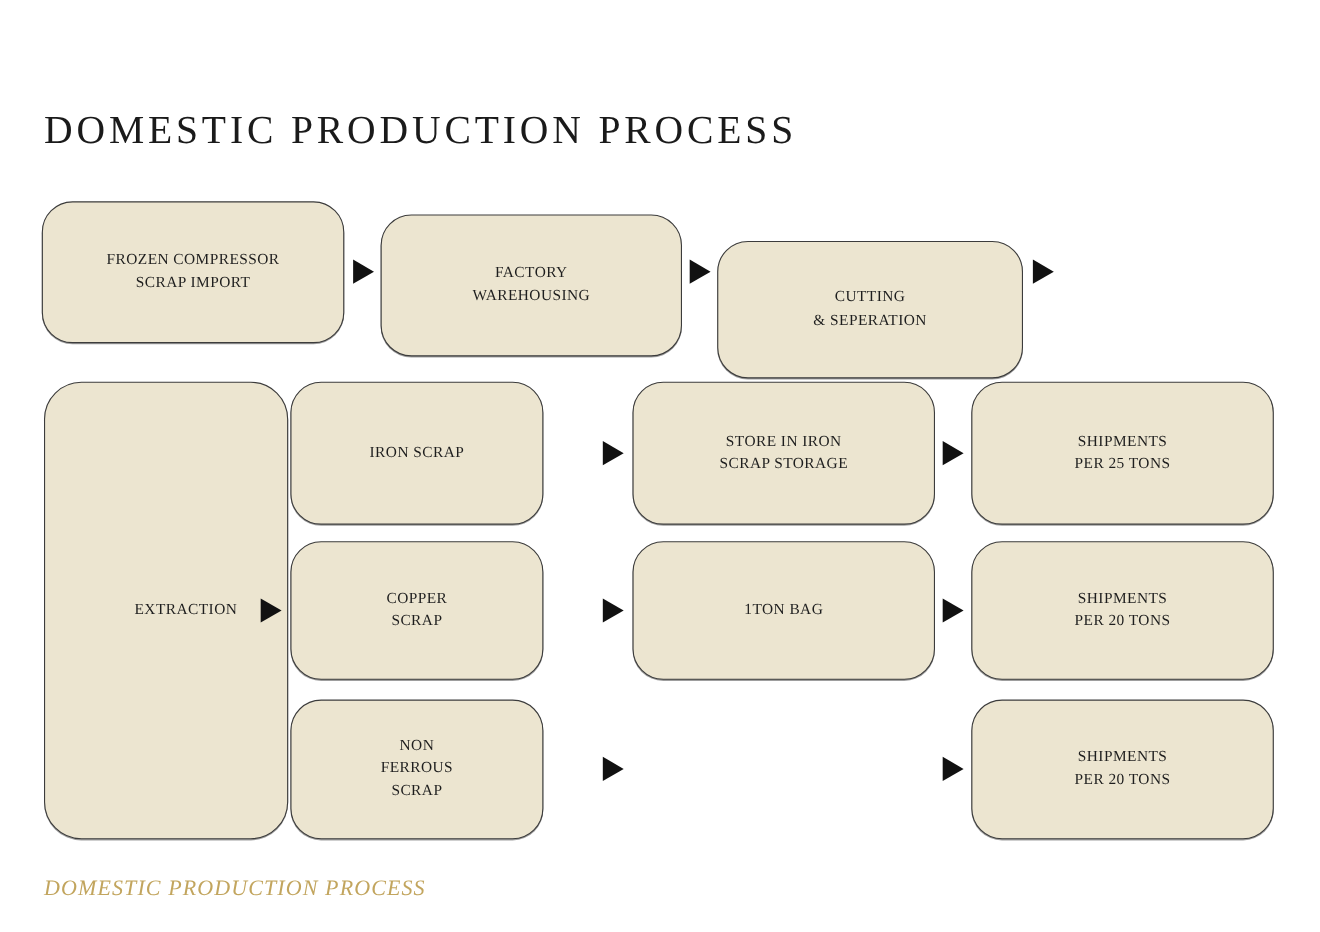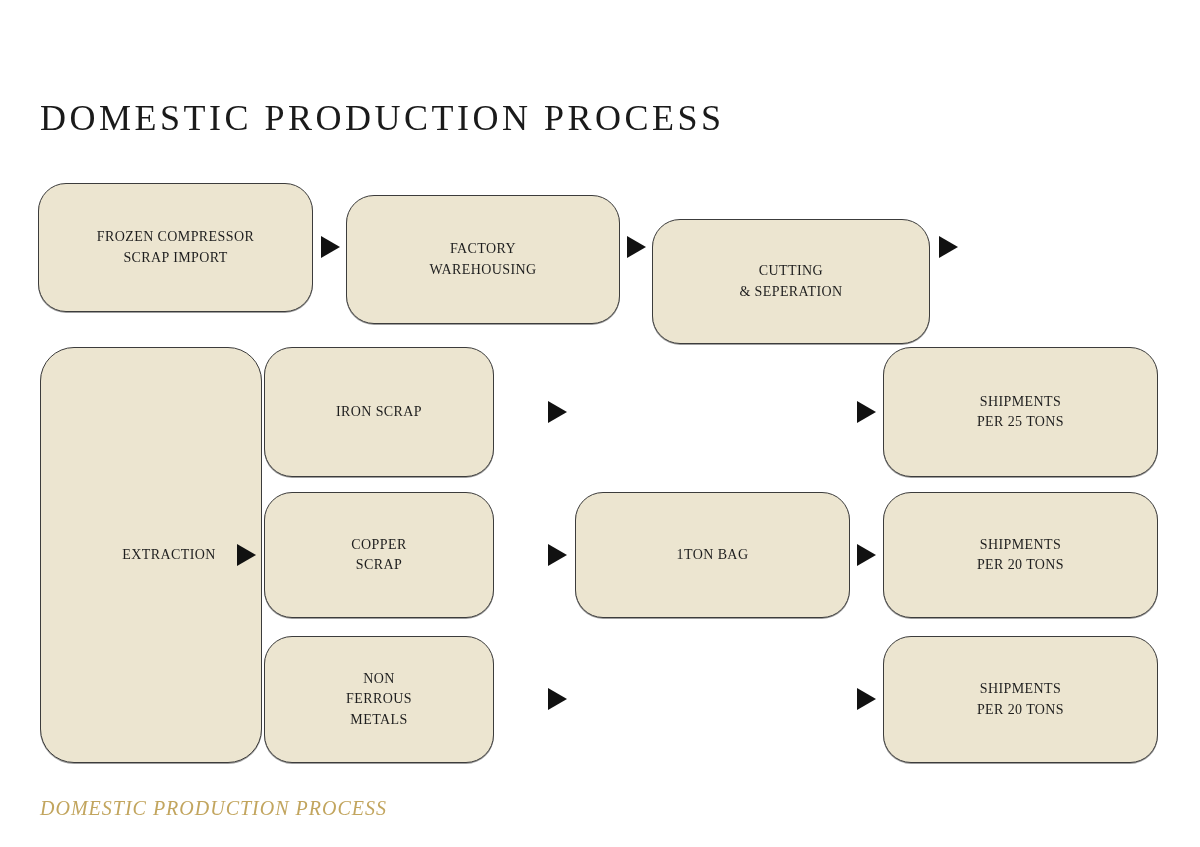--- a/index.html
+++ b/index.html
@@ -115,20 +115,24 @@
 
   <div class="box tall b-ext">
     <span>EXTRACTION</span>
   </div>
   <div class="arrow a-ext"></div>
 
   <div class="box c2 rA">
     <span>IRON SCRAP</span>
   </div>
   <div class="arrow a23-A"></div>
+  <div class="box c3 rA">
+    <span>STORE IN IRON
+SCRAP STORAGE</span>
+  </div>
   <div class="arrow a34-A"></div>
   <div class="box c4 rA">
     <span>SHIPMENTS
 PER 25 TONS</span>
   </div>
 
   <div class="box c2 rB">
     <span>COPPER
 SCRAP</span>
   </div>
@@ -138,21 +142,21 @@
   </div>
   <div class="arrow a34-B"></div>
   <div class="box c4 rB">
     <span>SHIPMENTS
 PER 20 TONS</span>
   </div>
 
   <div class="box c2 rC">
     <span>NON
 FERROUS
-METALS</span>
+SCRAP</span>
   </div>
   <div class="arrow a23-C"></div>
   <div class="arrow a34-C"></div>
   <div class="box c4 rC">
     <span>SHIPMENTS
 PER 20 TONS</span>
   </div>
 
   <div class="footer-caption">DOMESTIC PRODUCTION PROCESS</div>
 

